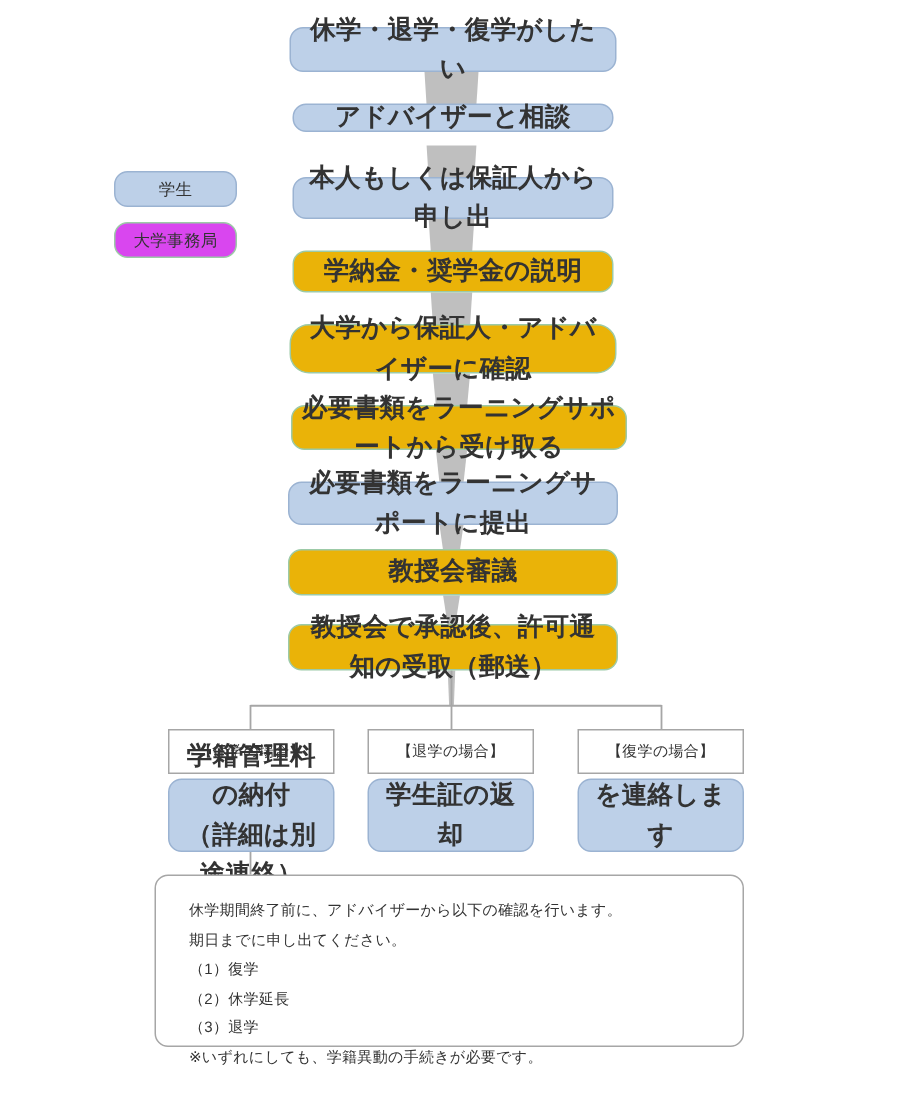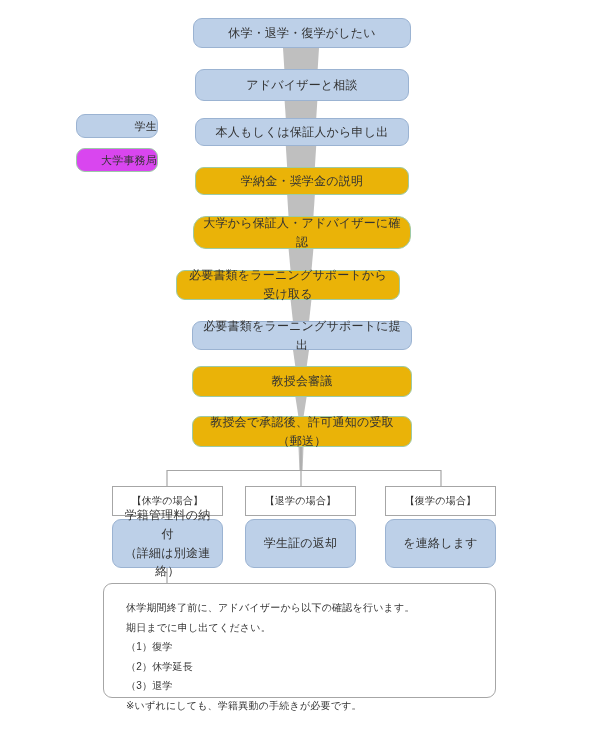--- a/index.html
+++ b/index.html
@@ -30,41 +30,42 @@
     z-index: 1;
   }
   .node {
     position: absolute;
     box-sizing: border-box;
     border-radius: 9px;
     display: flex;
     align-items: center;
     justify-content: center;
     text-align: center;
-    font-size: 12px;
+    font-size: 17px;
     line-height: 1.55;
     letter-spacing: 0.2px;
     z-index: 3;
     padding: 2px 6px;
+    font-weight: bold;
   }
   .node.student {
     background: #bdd0e8;
     border: 1px solid #9bb3d2;
   }
   .node.office {
     background: #eab308;
     border: 1px solid #9ccaa7;
   }
   .legend-box {
     position: absolute;
     box-sizing: border-box;
     border-radius: 9px;
     display: flex;
     align-items: center;
-    justify-content: flex-end;
+    justify-content: center;
     font-size: 11px;
     letter-spacing: 0.2px;
     z-index: 3;
   }
   .legend-box.student {
     background: #bdd0e8;
     border: 1px solid #9bb3d2;
   }
   .legend-box.office {
     background: #d946ef;
@@ -128,37 +129,37 @@
     <span>学生</span>
   </div>
   <div class="legend-box office" style="left:76px; top:148px; width:82px; height:24px;">
     <span>大学事務局</span>
   </div>
 
   <div class="node student" style="left:193px; top:18px; width:218px; height:30px;">
     <span>休学・退学・復学がしたい</span>
   </div>
 
-  <div class="node student" style="left:195px; top:69px; width:214px; height:32px;">
+  <div class="node student" style="left:195px; top:69px; width:214px; height:19px;">
     <span>アドバイザーと相談</span>
   </div>
 
   <div class="node student" style="left:195px; top:118px; width:214px; height:28px;">
     <span>本人もしくは保証人から申し出</span>
   </div>
 
   <div class="node office" style="left:195px; top:167px; width:214px; height:28px;">
     <span>学納金・奨学金の説明</span>
   </div>
 
   <div class="node office" style="left:193px; top:216px; width:218px; height:33px;border-radius:13px;">
     <span>大学から保証人・アドバイザーに確認</span>
   </div>
 
-  <div class="node office" style="left:176px; top:270px; width:224px; height:30px;">
+  <div class="node office" style="left:194px; top:270px; width:224px; height:30px;">
     <span>必要書類をラーニングサポートから受け取る</span>
   </div>
 
   <div class="node student" style="left:192px; top:321px; width:220px; height:29px;">
     <span>必要書類をラーニングサポートに提出</span>
   </div>
 
   <div class="node office" style="left:192px; top:366px; width:220px; height:31px;">
     <span>教授会審議</span>
   </div>

